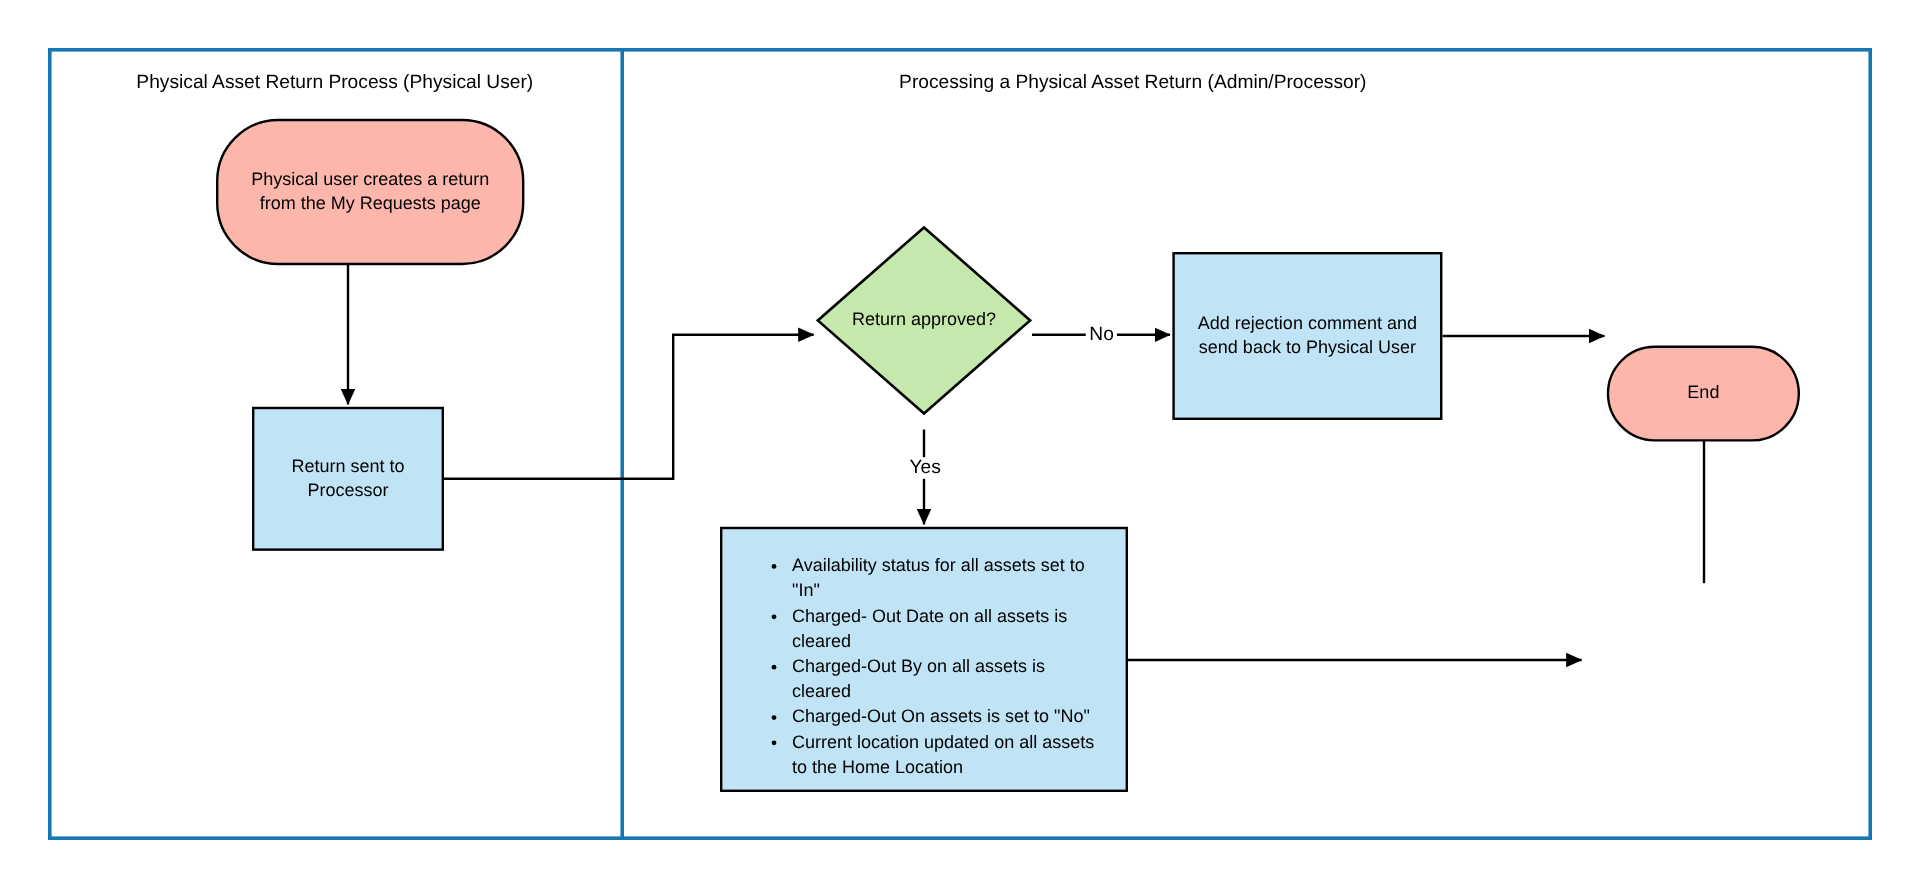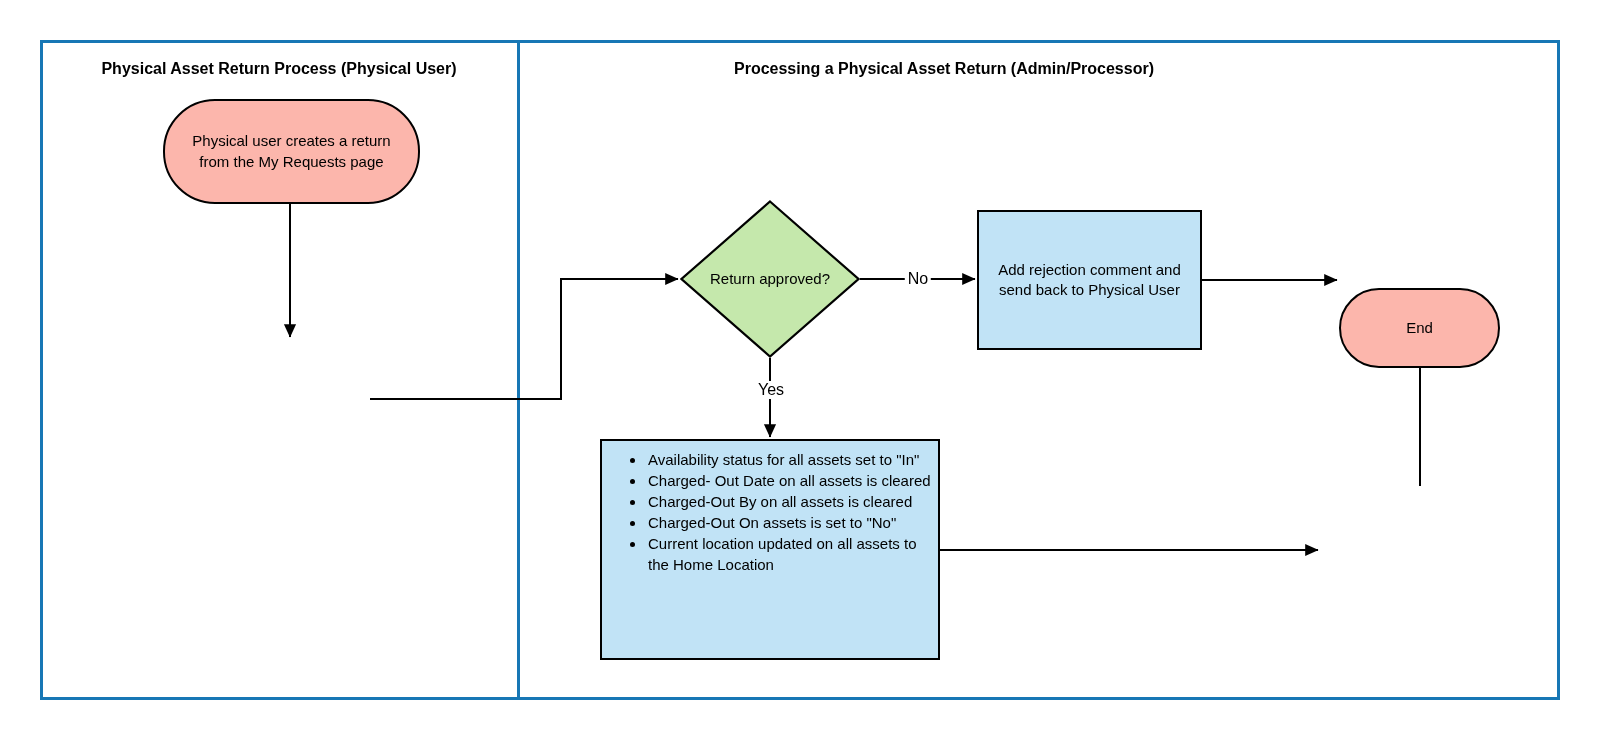--- a/index.html
+++ b/index.html
@@ -14,42 +14,42 @@
   html,body{width:1600px;height:740px;background:var(--canvas);
     font-family:"Liberation Sans", sans-serif;color:#000;}
   .stage{position:relative;width:1600px;height:740px;background:var(--canvas);overflow:hidden;}
 
   .frame{position:absolute;left:40px;top:40px;width:1520px;height:660px;
     border:3px solid var(--frame-blue);background:transparent;}
   .lane-divider{position:absolute;left:517px;top:40px;width:3px;height:660px;
     background:var(--frame-blue);}
 
   .lane-title{position:absolute;top:58px;height:22px;line-height:22px;
-    font-size:16px;font-weight:bold;text-align:center;}
+    font-size:16px;font-weight:normal;text-align:center;}
   .lane-title.left{left:40px;width:478px;}
   .lane-title.right{left:518px;width:826px;padding-left:26px;}
 
   .node{position:absolute;display:flex;align-items:center;justify-content:center;
     text-align:center;font-size:15px;line-height:1.35;}
   .shape{background:var(--blue-fill);border:2px solid var(--shape-stroke);}
   .terminator{background:var(--pink-fill);border:2px solid var(--shape-stroke);}
 
-  .node-start{left:163px;top:99px;width:257px;height:105px;border-radius:52px;padding:0 16px;}
+  .node-start{left:180px;top:99px;width:257px;height:122px;border-radius:52px;padding:0 16px;}
   .node-return-sent{left:210px;top:339px;width:160px;height:120px;padding:0 10px;}
   .node-reject{left:977px;top:210px;width:225px;height:140px;padding:0 10px;}
   .node-end{left:1339px;top:240px;width:161px;height:80px;border-radius:40px;margin-top:48px;}
   .node-status{left:1320px;top:486px;width:200px;height:127px;padding:0 8px;}
 
-  .node-decision{left:680px;top:200px;width:180px;height:158px;background:none;border:none;}
+  .node-decision{left:680px;top:188px;width:180px;height:158px;background:none;border:none;}
   .node-decision svg{position:absolute;left:0;top:0;width:100%;height:100%;}
   .node-decision .node-label{position:relative;z-index:2;}
 
   .node-update{left:600px;top:439px;width:340px;height:221px;
     display:block;text-align:left;padding:8px 6px 0 0;}
-  .node-update ul{margin:0;padding-left:44px;list-style:disc outside;}
+  .node-update ul{margin:12px;padding-left:44px;list-style:disc outside;}
   .node-update li{font-size:15px;line-height:21px;padding-left:2px;}
 
   .connectors{position:absolute;left:0;top:0;width:1600px;height:740px;pointer-events:none;}
   .edge{fill:none;stroke:var(--shape-stroke);stroke-width:2px;}
   .arrowhead{fill:var(--shape-stroke);}
 
   .edge-label{position:absolute;font-size:16px;line-height:18px;background:var(--canvas);
     padding:0 3px;transform:translate(-50%,-50%);}
   .edge-label.no{left:918px;top:279px;}
   .edge-label.yes{left:771px;top:390px;}
@@ -80,20 +80,23 @@
     <line class="edge" x1="1420" y1="486" x2="1420" y2="322" marker-end="url(#arrow)"></line>
   </svg>
 
   <div class="edge-label no">No</div>
   <div class="edge-label yes">Yes</div>
 
   <div class="node terminator node-start">
     <div class="node-label">Physical user creates a return from the My Requests page</div>
   </div>
 
+  <div class="node shape node-return-sent">
+    <div class="node-label">Return sent to Processor</div>
+  </div>
 
   <div class="node node-decision">
     <svg viewBox="0 0 180 158" preserveAspectRatio="none">
       <polygon points="90,1.5 178.5,79 90,156.5 1.5,79" style="fill:var(--green-fill);stroke:var(--shape-stroke);stroke-width:2.2"></polygon>
     </svg>
     <div class="node-label">Return approved?</div>
   </div>
 
   <div class="node shape node-reject">
     <div class="node-label">Add rejection comment and send back to Physical User</div>

